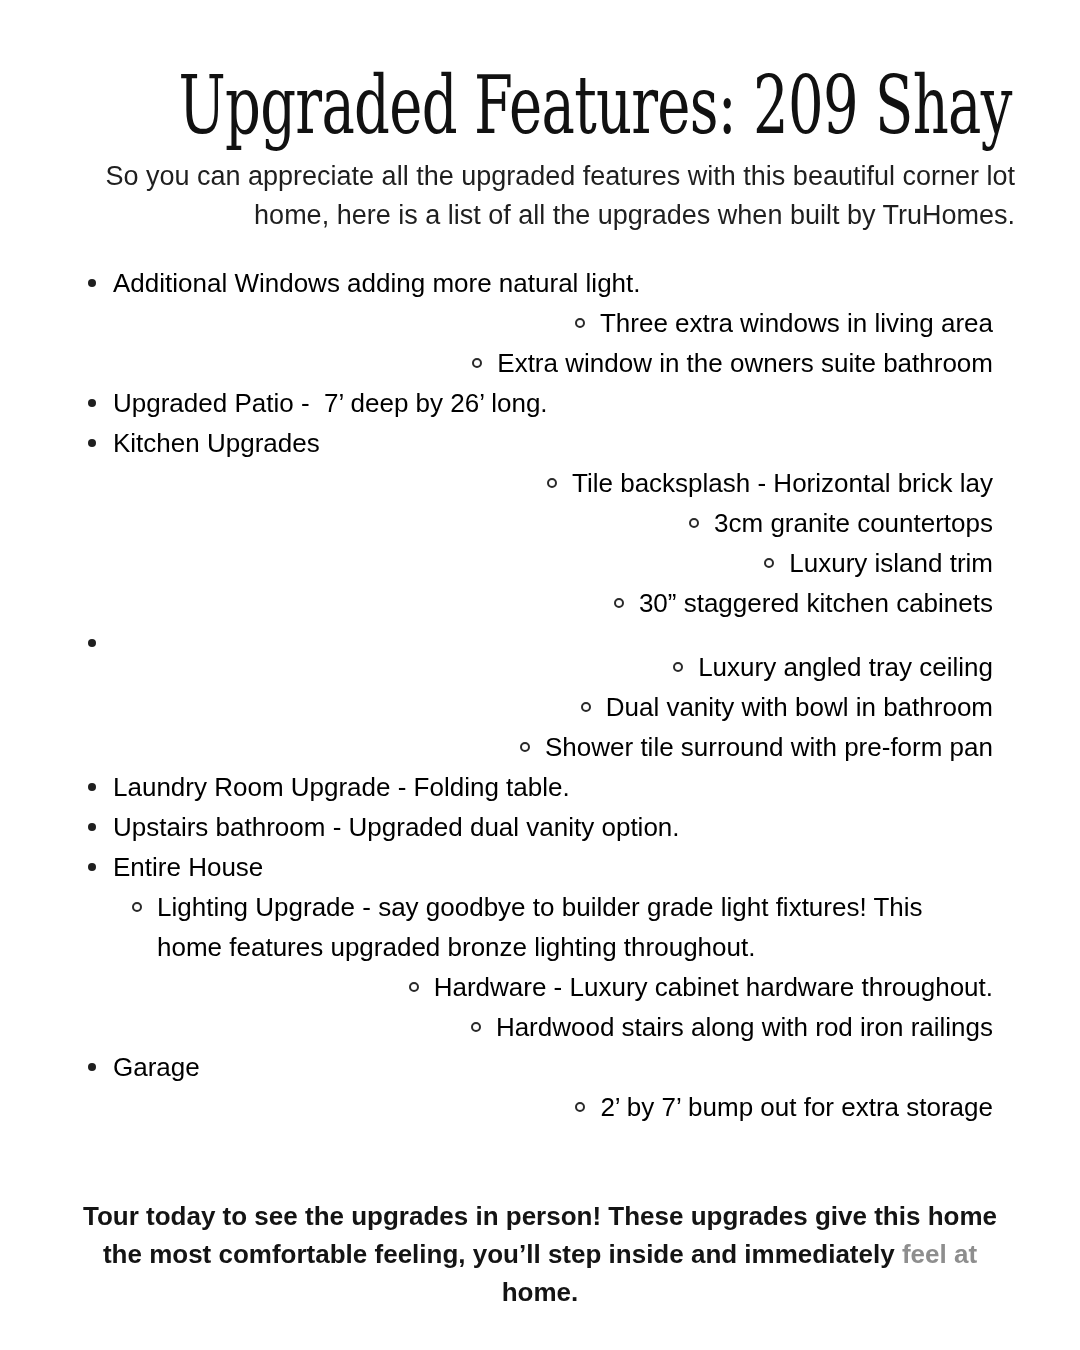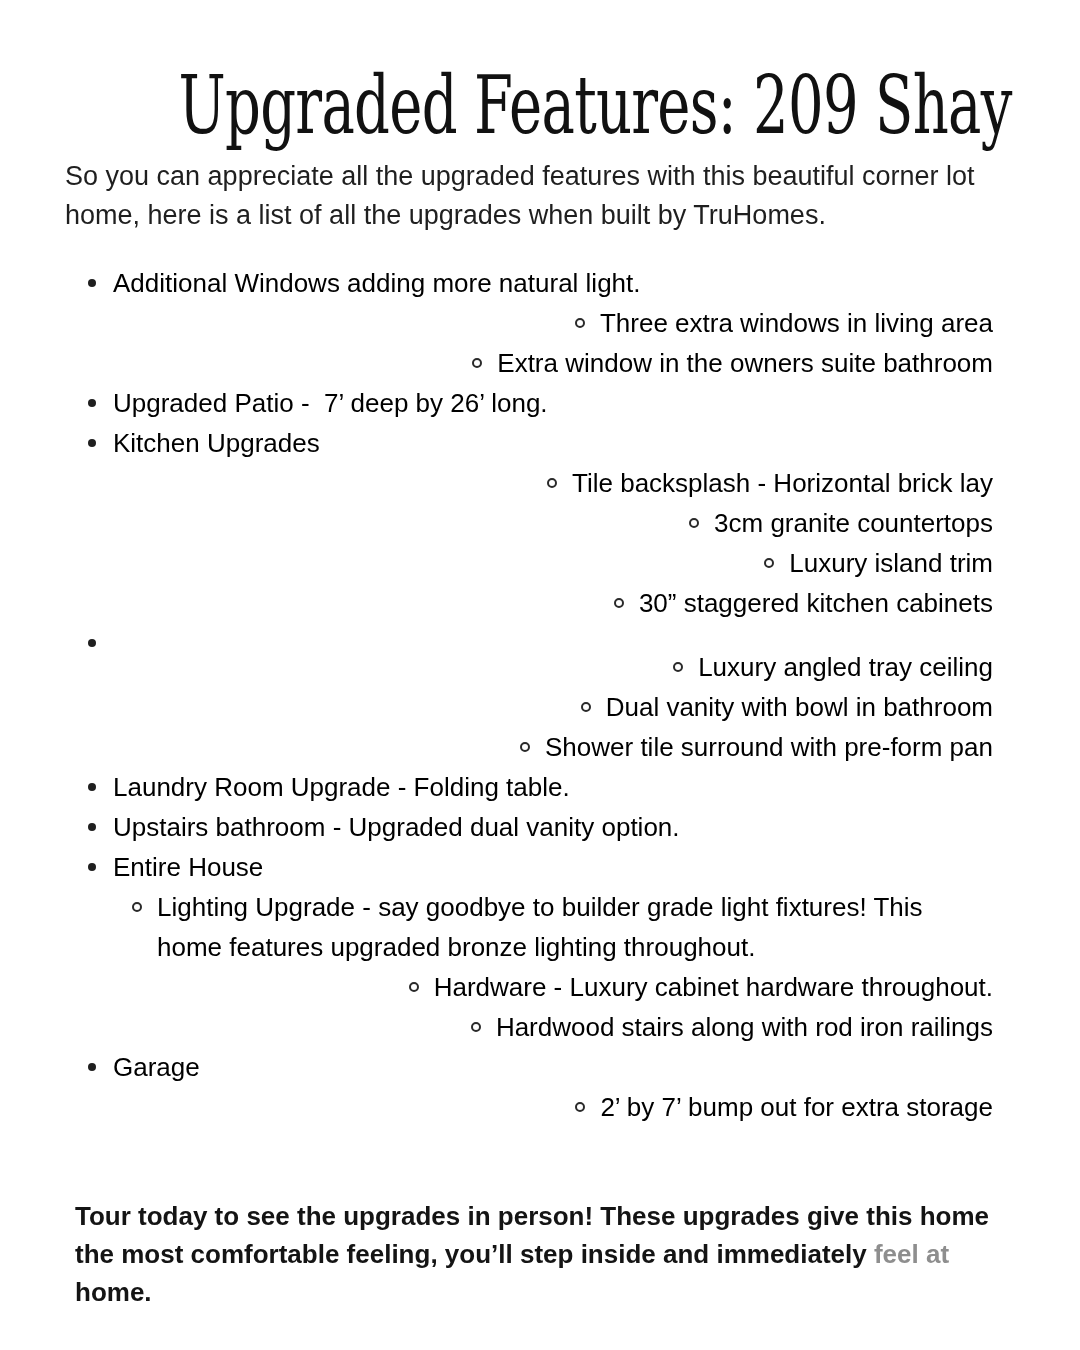--- a/index.html
+++ b/index.html
@@ -29,21 +29,21 @@
   .title .condense {
     display: inline-block;
     transform: scaleX(0.70);
     transform-origin: 50% 50%;
     white-space: nowrap;
     letter-spacing: -1px;
   }
   .subtitle {
     margin: 10px auto 0;
     width: 950px;
-    text-align: left;
+    text-align: right;
     font-size: 27px;
     line-height: 39px;
     font-weight: 400;
     color: #1f1f1f;
   }
   .features {
     margin: 28px 0 0 88px;
     width: 905px;
   }
   .row {
@@ -67,20 +67,21 @@
     box-sizing: border-box;
     width: 10px; height: 10px;
     border-radius: 50%;
     border: 2px solid #2a2a2a;
     background: transparent;
     margin: 15px 15px 0 0;
   }
   .footer {
     margin: 70px auto 0;
     width: 930px;
+    text-align: center;
     font-size: 26px;
     line-height: 38px;
     font-weight: 700;
     color: #141414;
   }
   .footer .muted { color: #8e8e8e; }
 </style>
 </head>
 <body>
 

